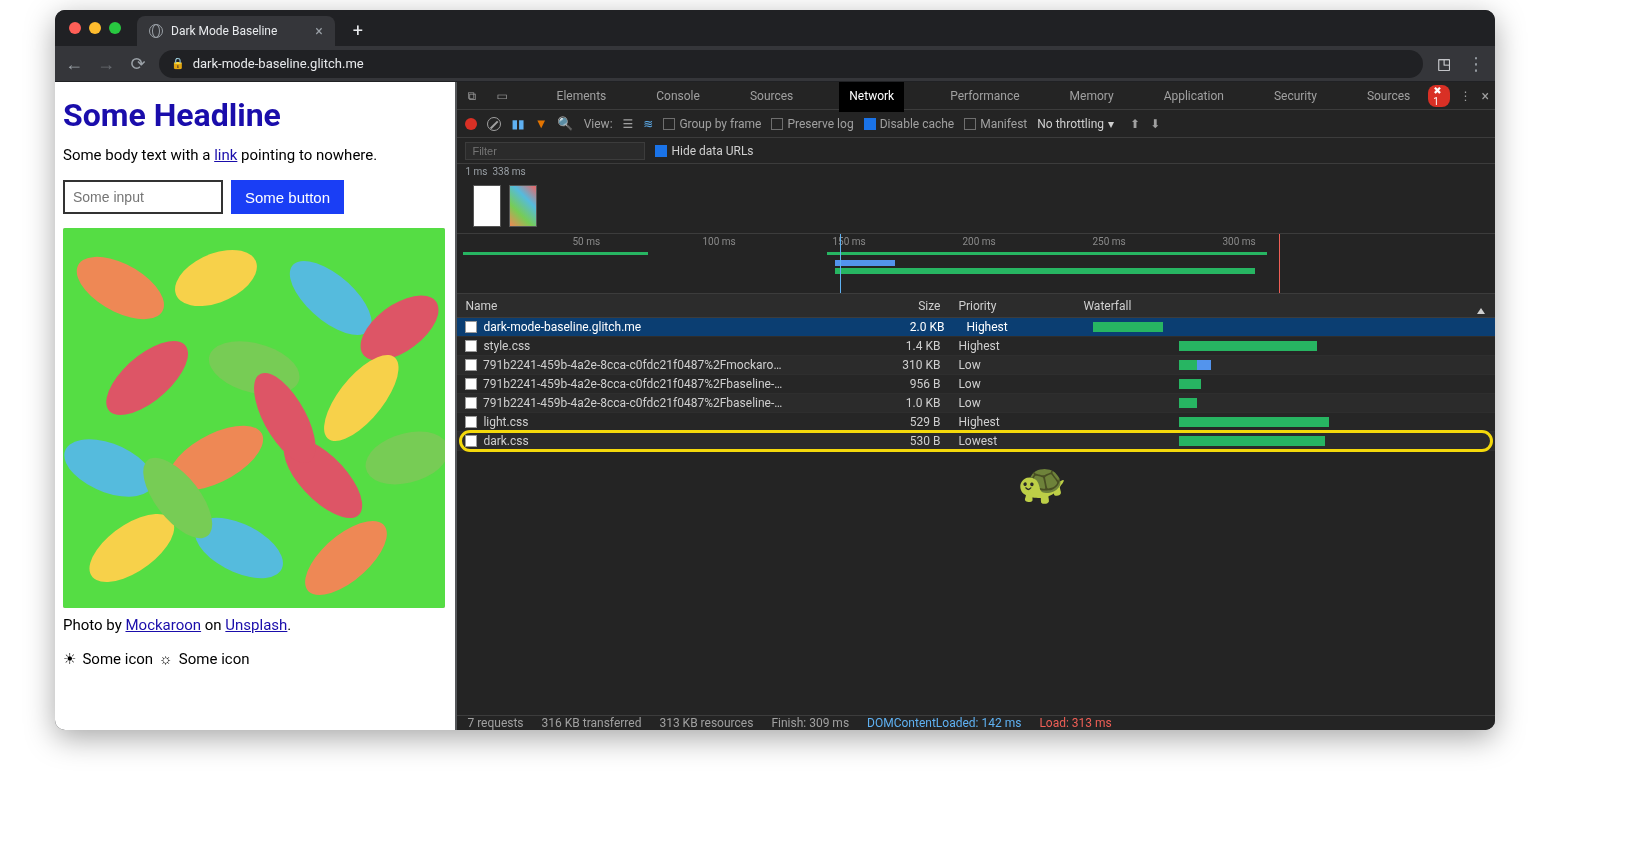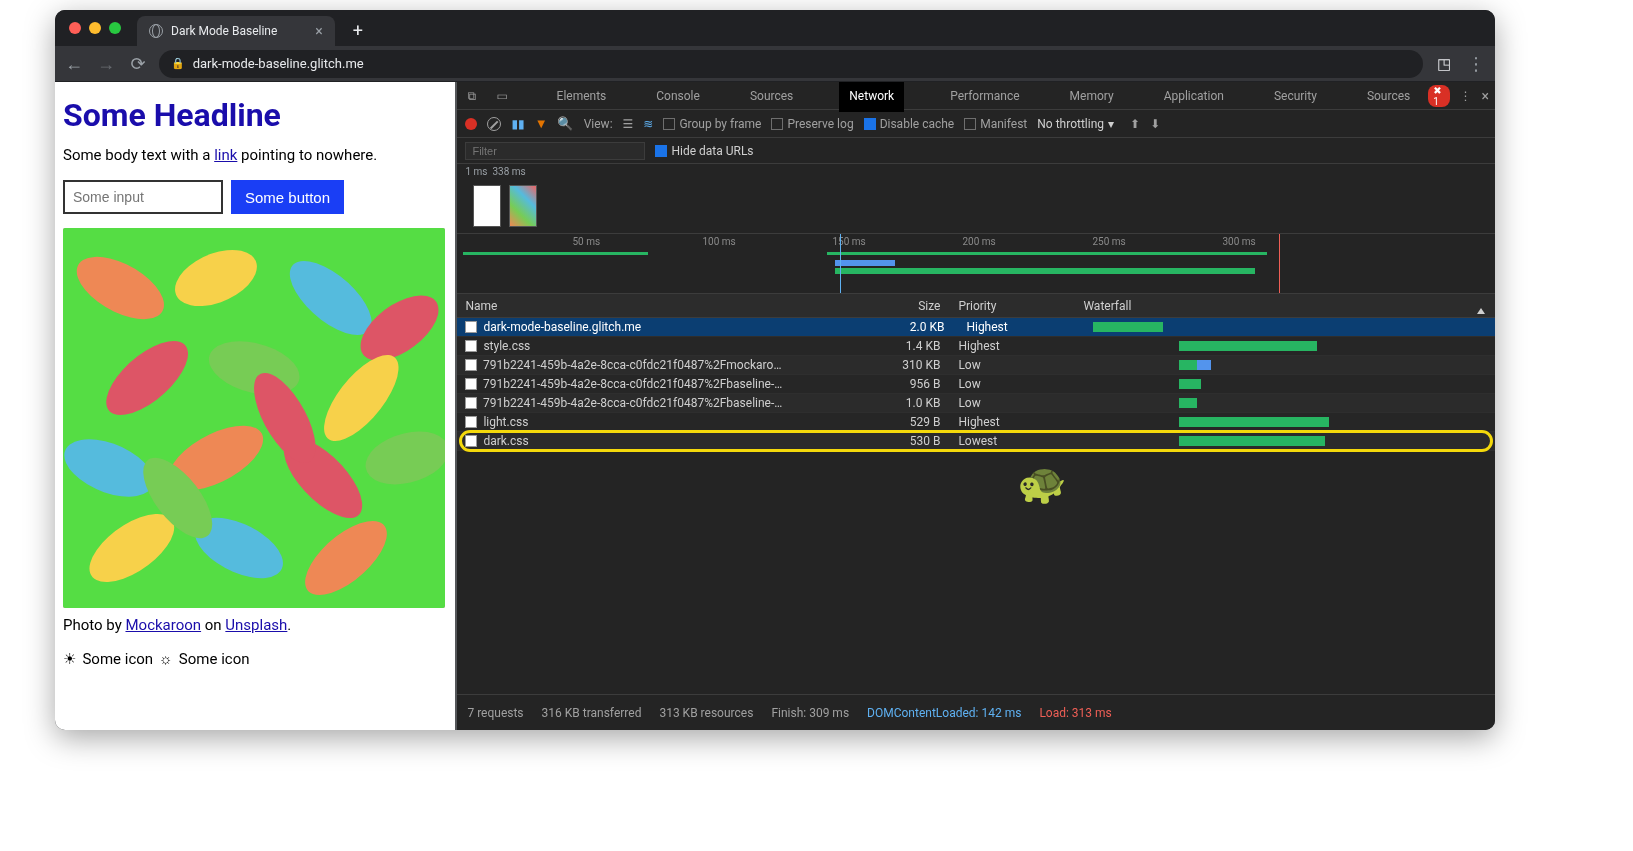--- a/index.html
+++ b/index.html
@@ -99,21 +99,21 @@
   .row.sel{background:#0b3e72;color:#fff;}
   .row .col-name{display:flex;align-items:center;gap:6px;overflow:hidden;white-space:nowrap;}
   .doc-ico{width:12px;height:12px;background:#fff;display:inline-block;border:1px solid #999;}
   .wf-bar{height:10px;background:#27b562;display:inline-block;}
   .wf-bar.blue{background:#5394ed;}
   .wf-area{flex:1;position:relative;height:19px;}
   .wf-area .wf-bar{position:absolute;top:4px;}
   .highlight{position:absolute;border:3px solid #f4d90b;border-radius:14px;pointer-events:none;}
   .turtle{position:absolute;font-size:40px;}
   
-  .statusbar{height:36px;display:flex;align-items:center;padding:0 10px;gap:18px;border-top:1px solid #3c3c3c;font-size:12px;color:#a0a0a0;}
+  .statusbar{height:15px;display:flex;align-items:center;padding:0 10px;gap:18px;border-top:1px solid #3c3c3c;font-size:12px;color:#a0a0a0;}
   .dom-c{color:#5fb1f2;}
   .load-c{color:#ef5f56;}
   
   .candy { width:100%; height:100%; }
 </style>
 </head>
 <body>
 
 <div class="window">
 

